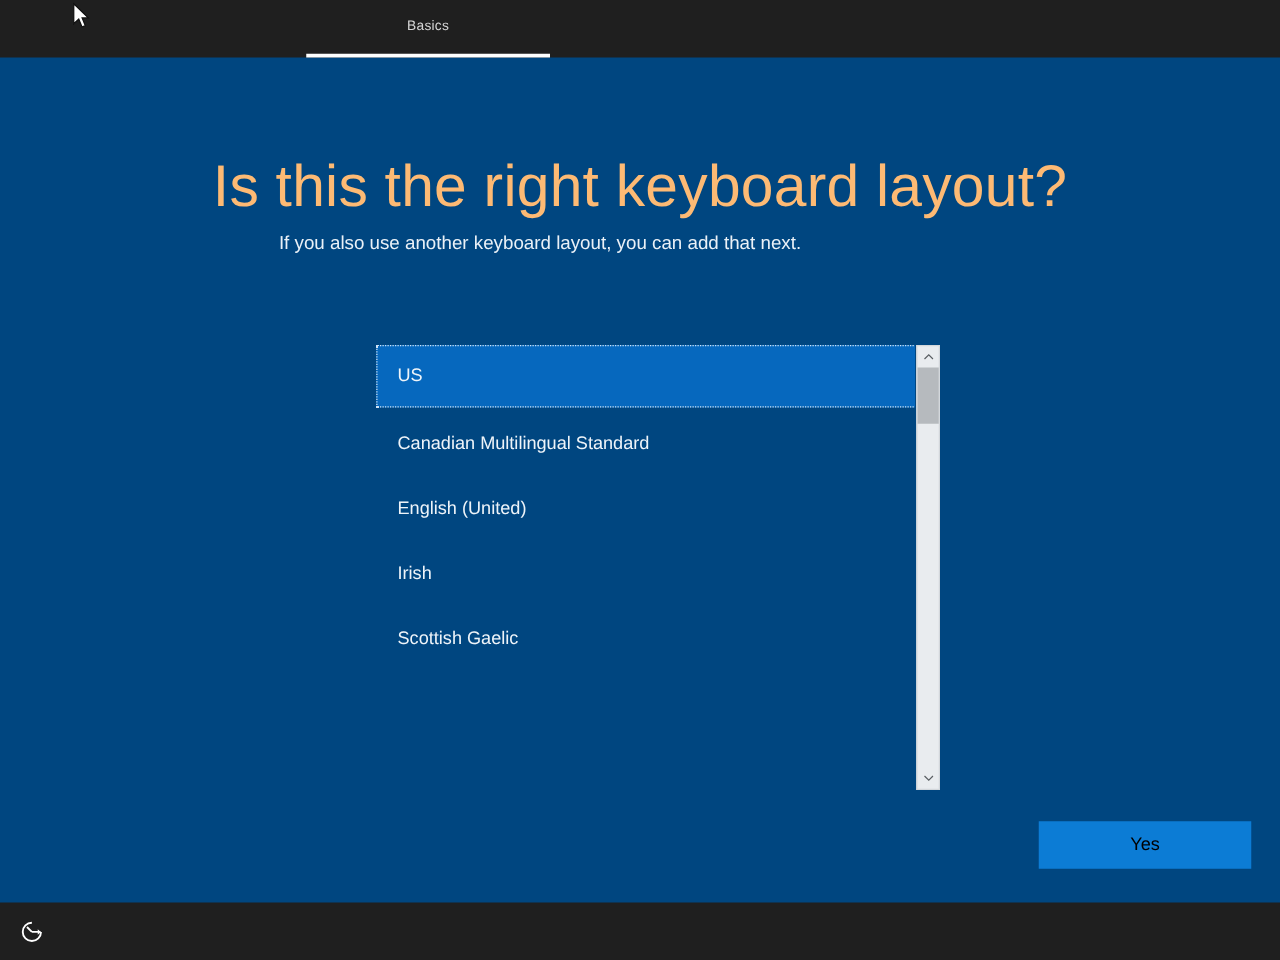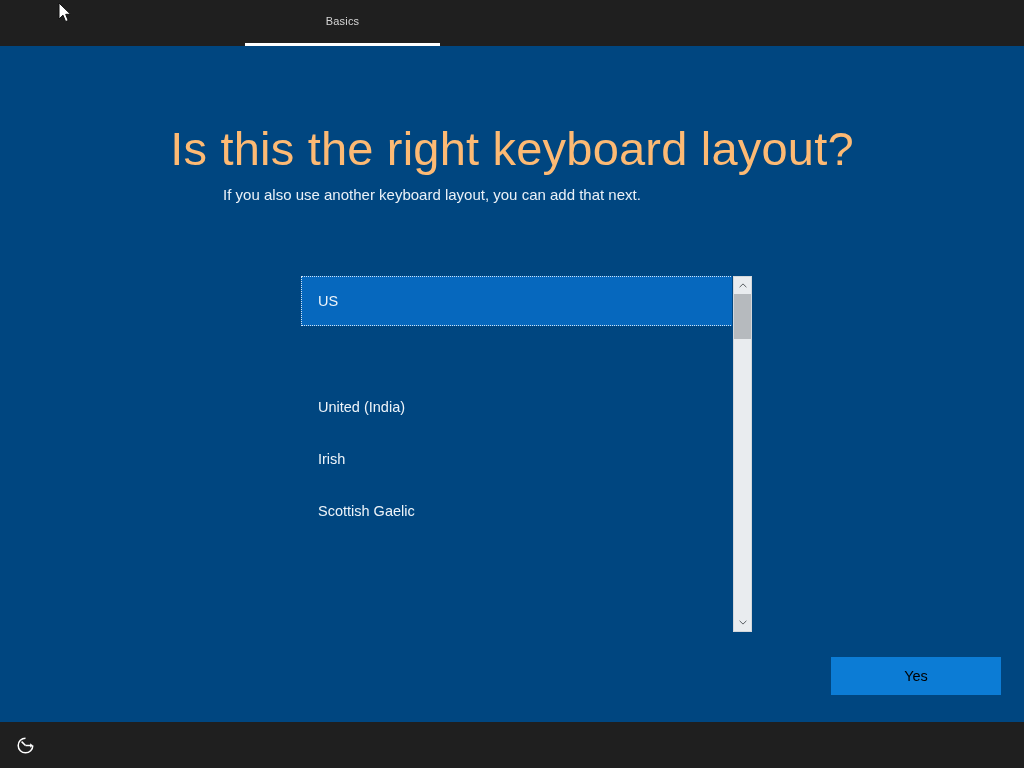--- a/index.html
+++ b/index.html
@@ -127,22 +127,25 @@
 
   <div class="headline">Is this the right keyboard layout?</div>
   <div class="subhead">If you also use another keyboard layout, you can add that next.</div>
 
   <div class="listbox">
 
     <div class="list-viewport">
       <div class="list-item selected" style="top:0px">
           <span>US</span>
         </div>
+      <div class="list-item" style="top:54px">
+          <span>Canadian Multilingual Standard</span>
+        </div>
       <div class="list-item" style="top:106px">
-          <span>United (India)</span>
+          <span>English (United)</span>
         </div>
       <div class="list-item" style="top:210px">
           <span>Scottish Gaelic</span>
         </div>
       <div class="list-item" style="top:158px">
           <span>Irish</span>
         </div>
     </div>
 
     <div class="scrollbar">

